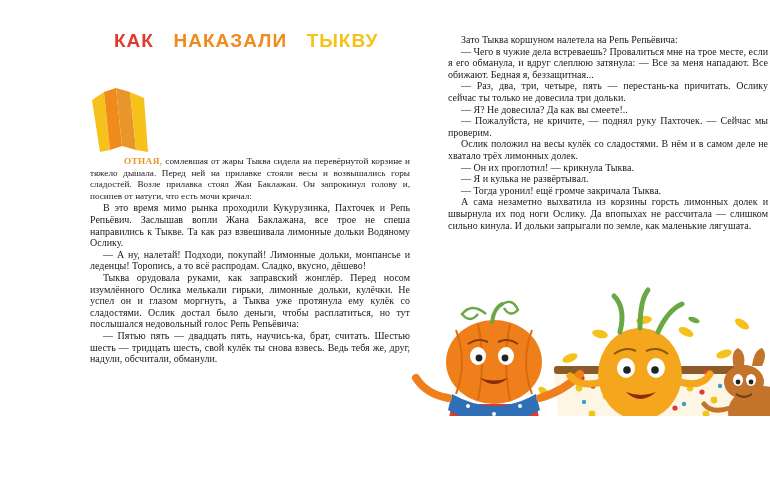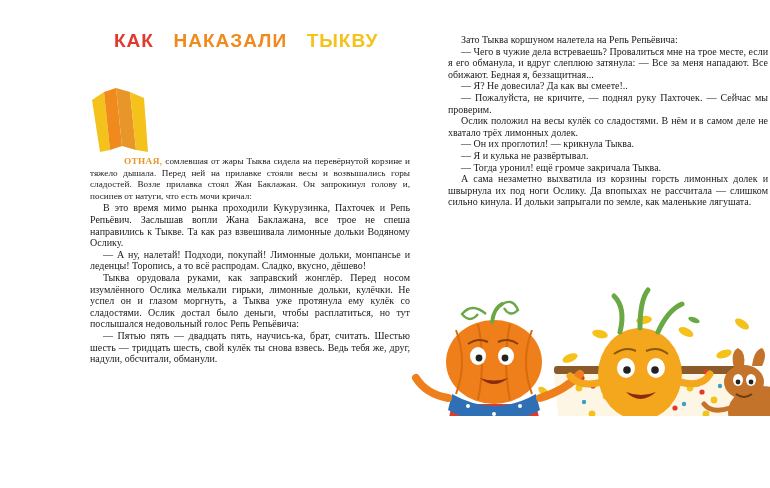--- a/index.html
+++ b/index.html
@@ -132,20 +132,21 @@
     </div>
     <p class="body">В это время мимо рынка проходили Кукурузинка, Пахточек и Репь Репьёвич. Заслышав вопли Жана Баклажана, все трое не спеша направились к Тыкве. Та как раз взвешивала лимонные дольки Водяному Ослику.</p>
     <p class="body">— А ну, налетай! Подходи, покупай! Лимонные дольки, монпансье и леденцы! Торопись, а то всё распродам. Сладко, вкусно, дёшево!</p>
     <p class="body">Тыква орудовала руками, как заправский жонглёр. Перед носом изумлённого Ослика мелькали гирьки, лимонные дольки, кулёчки. Не успел он и глазом моргнуть, а Тыква уже протянула ему кулёк со сладостями. Ослик достал было деньги, чтобы расплатиться, но тут послышался недовольный голос Репь Репьёвича:</p>
     <p class="body">— Пятью пять — двадцать пять, научись-ка, брат, считать. Шестью шесть — тридцать шесть, свой кулёк ты снова взвесь. Ведь тебя же, друг, надули, обсчитали, обманули.</p>
   </div>
 
   <div class="col-right">
     <p class="body">Зато Тыква коршуном налетела на Репь Репьёвича:</p>
     <p class="body">— Чего в чужие дела встреваешь? Провалиться мне на трое месте, если я его обманула, и вдруг слеплюю затянула: — Все за меня нападают. Все обижают. Бедная я, беззащитная...</p>
+    <p class="body">— Раз, два, три, четыре, пять — перестань-ка причитать. Ослику сейчас ты только не довесила три дольки.</p>
     <p class="body">— Я? Не довесила? Да как вы смеете!..</p>
     <p class="body">— Пожалуйста, не кричите, — поднял руку Пахточек. — Сейчас мы проверим.</p>
     <p class="body">Ослик положил на весы кулёк со сладостями. В нём и в самом деле не хватало трёх лимонных долек.</p>
     <p class="body">— Он их проглотил! — крикнула Тыква.</p>
     <p class="body">— Я и кулька не развёртывал.</p>
     <p class="body">— Тогда уронил! ещё громче закричала Тыква.</p>
     <p class="body">А сама незаметно выхватила из корзины горсть лимонных долек и швырнула их под ноги Ослику. Да впопыхах не рассчитала — слишком сильно кинула. И дольки запрыгали по земле, как маленькие лягушата.</p>
   </div>
 
   <div class="folio">124</div>

